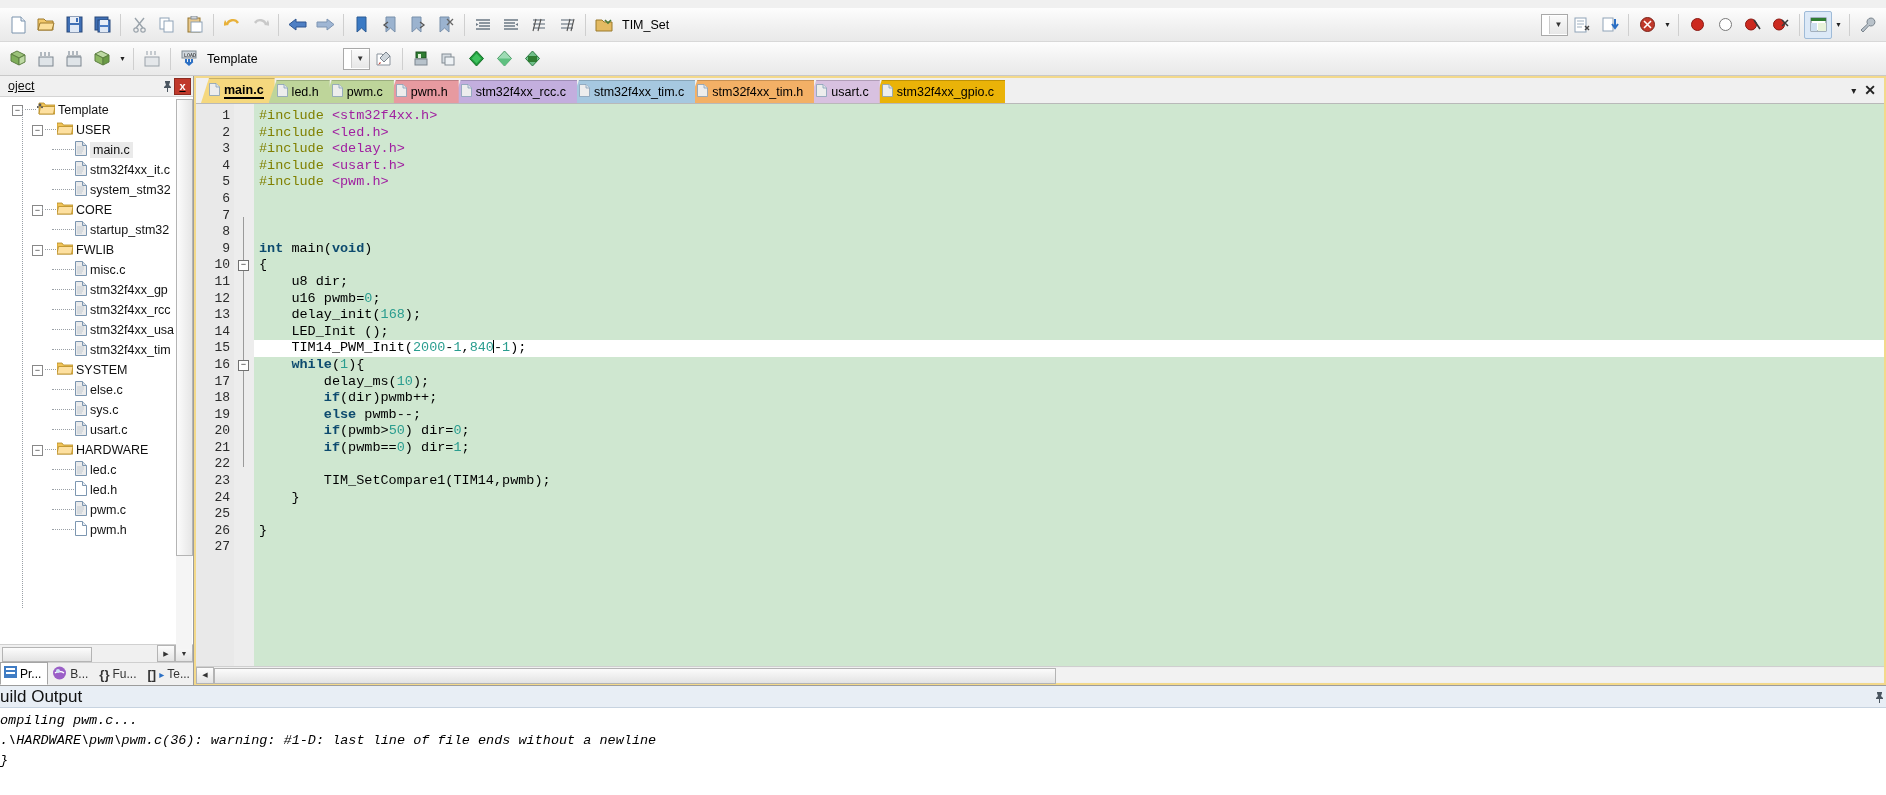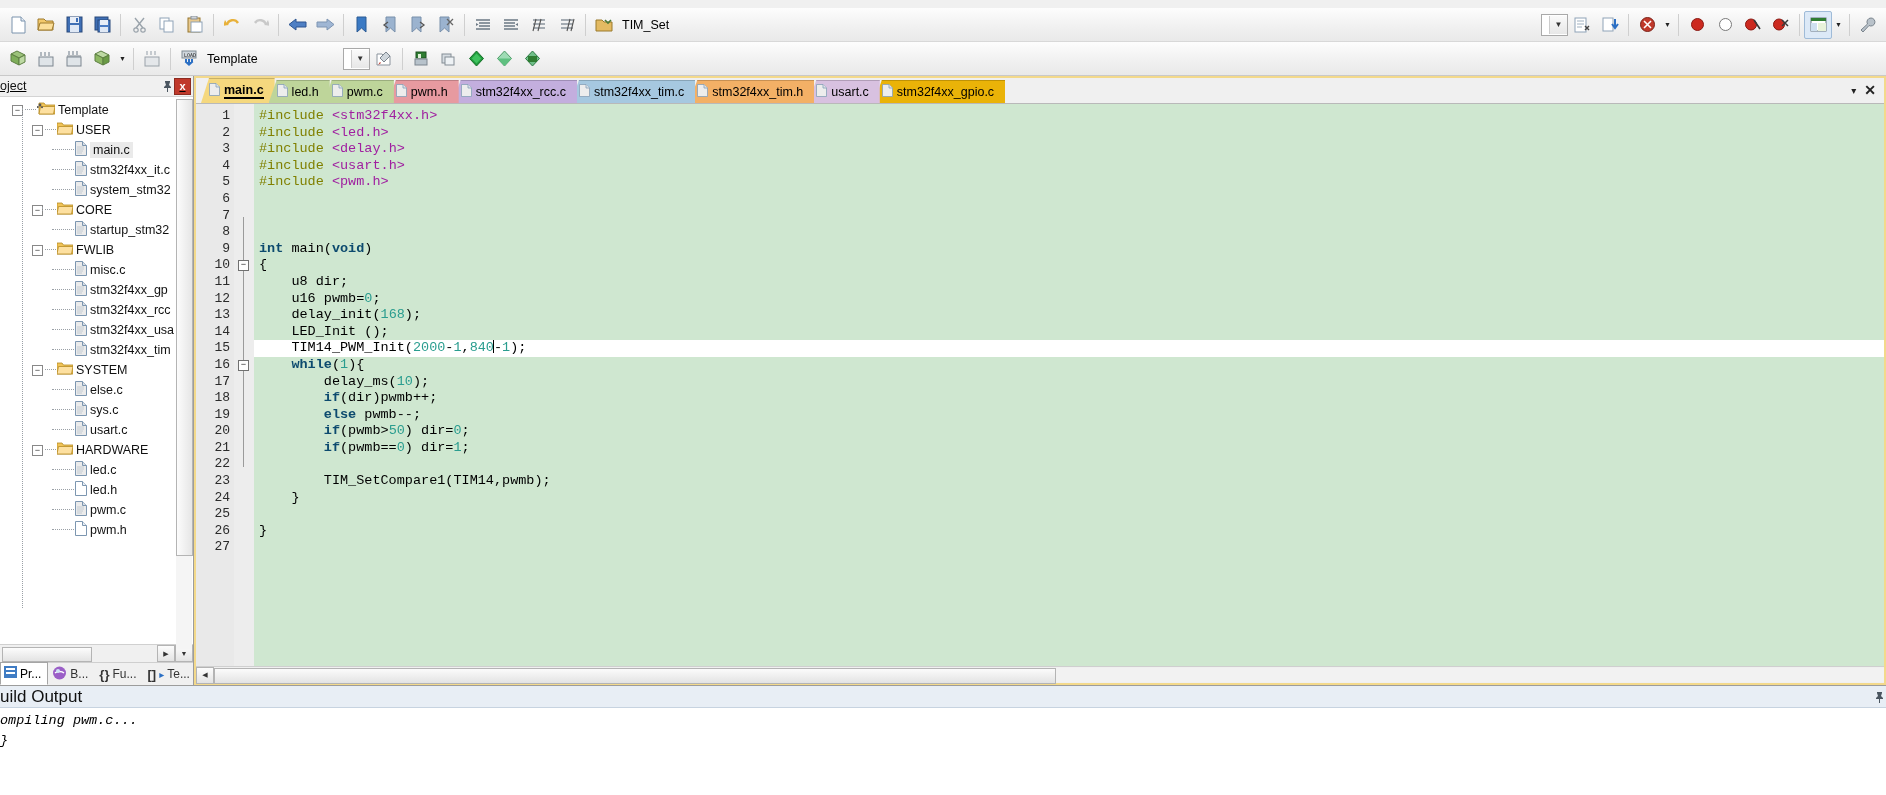--- a/index.html
+++ b/index.html
@@ -51,21 +51,21 @@
   .body-row{display:flex;height:609px;}
 
   
   .projpanel{
     width:193px;flex:none;background:#fff;position:relative;
     display:flex;flex-direction:column;
     border-right:1px solid #9c9c9c;
   }
   .proj-title{
     height:20px;background:#f0f0f0;display:flex;align-items:center;
-    border-bottom:1px solid #d4d4d4;padding-left:0px;text-decoration:underline;
+    border-bottom:1px solid #d4d4d4;padding-left:8px;text-decoration:underline;
   }
   .proj-title .t{font-size:12.5px;color:#111;margin-left:0px;}
   .proj-title .sp{flex:1;}
   .pin{width:14px;height:16px;display:flex;align-items:center;justify-content:center;color:#333;font-size:12px;}
   .xbtn{
     width:15px;height:15px;background:#c0392b;color:#fff;font-size:11px;font-weight:bold;
     display:flex;align-items:center;justify-content:center;margin-right:2px;
     border:1px solid #8d2b20;
   }
   .tree{flex:1;overflow:hidden;position:relative;background:#fff;padding-top:3px;}
@@ -902,18 +902,19 @@
       <div class="bt">uild Output</div>
       <div class="sp"></div>
       <div class="pin">
         <svg width="11" height="12" viewBox="0 0 11 12">
             <path d="M3 1h5v1l-1 3 2 2v1H6v4H5V8H2V7l2-2-1-3z" fill="#4a5560"></path>
           </svg>
       </div>
     </div>
     <div class="build-body" id="build-lines">
         <div>ompiling pwm.c...</div>
+        <div>.\HARDWARE\pwm\pwm.c(36): warning:  #1-D: last line of file ends without a newline</div>
         <div>}</div>
       </div>
   </div>
 
 
 </div>
 
 </body></html>

